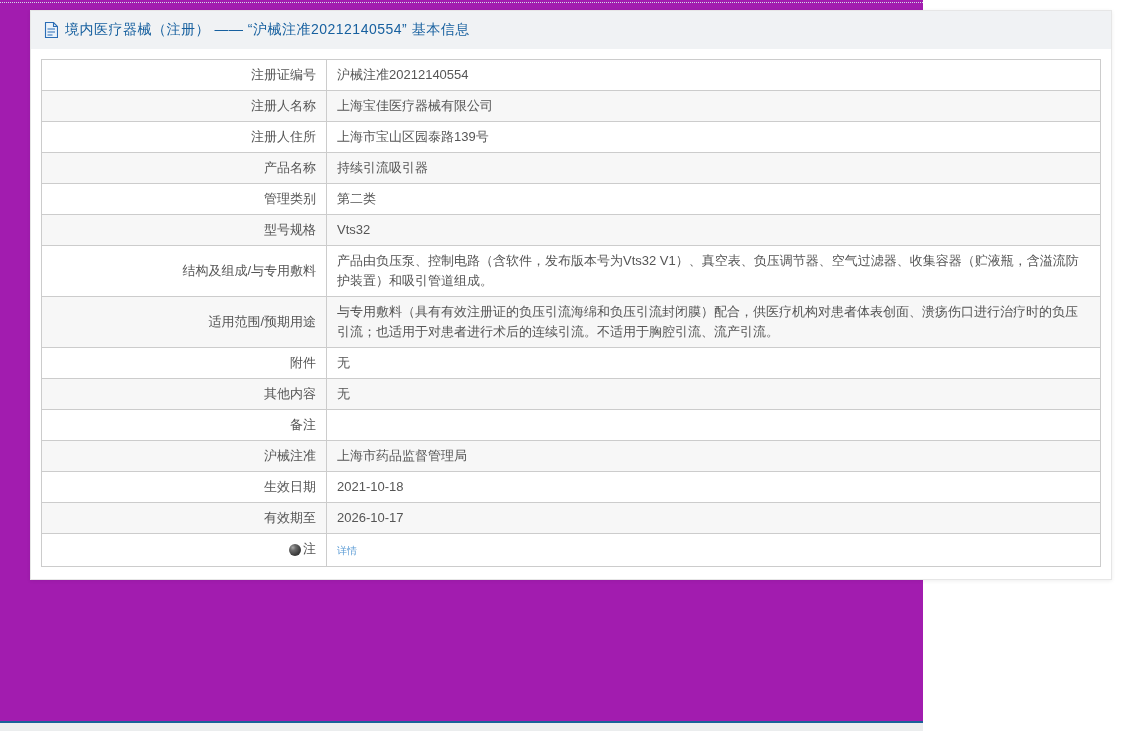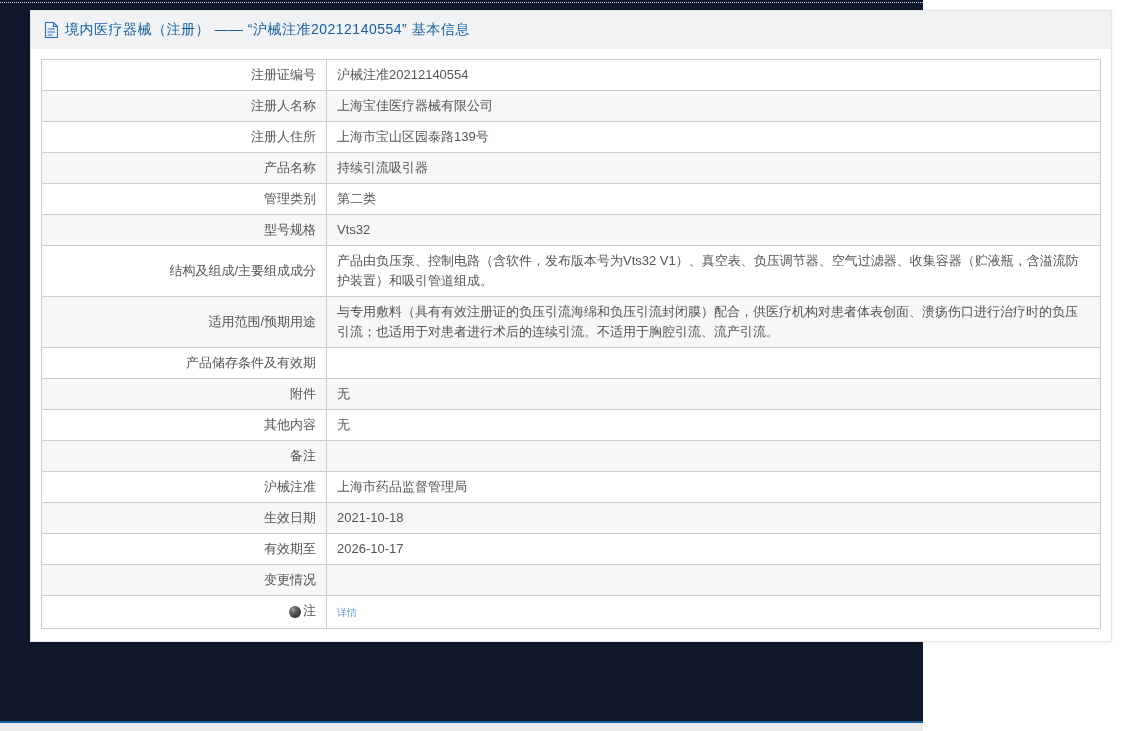--- a/index.html
+++ b/index.html
@@ -1,18 +1,18 @@
 <!DOCTYPE html>
 <html><head>
 <meta charset="utf-8">
 <style>
   * { margin: 0; padding: 0; box-sizing: border-box; }
   html, body { width: 1142px; height: 731px; background: #fff; }
   body { font-family: "Liberation Sans", "DejaVu Sans", sans-serif; overflow: hidden; }
-  .page { position: relative; width: 923px; height: 731px; background: #0f172a; }
+  .page { position: relative; width: 923px; height: 731px; background: #a21caf; }
 
   .top-dotted { position: absolute; top: 2px; left: 0; width: 100%; border-top: 1px dotted #d4dce6; }
 
   .panel {
     position: absolute; top: 10px; left: 30px; width: 1082px;
     background: #fff; border: 1px solid #e6e6e6;
     box-shadow: 0 1px 4px rgba(0,0,0,0.07);
     padding-bottom: 12px;
   }
   .panel-header {
@@ -87,30 +87,26 @@
           </tr>
           <tr>
             <td class="cell-label">管理类别</td>
             <td class="cell-value">第二类</td>
           </tr>
           <tr>
             <td class="cell-label">型号规格</td>
             <td class="cell-value">Vts32</td>
           </tr>
           <tr>
-            <td class="cell-label">结构及组成/主要组成成分</td>
+            <td class="cell-label">结构及组成/与专用敷料</td>
             <td class="cell-value">产品由负压泵、控制电路（含软件，发布版本号为Vts32 V1）、真空表、负压调节器、空气过滤器、收集容器（贮液瓶，含溢流防护装置）和吸引管道组成。</td>
           </tr>
           <tr>
             <td class="cell-label">适用范围/预期用途</td>
             <td class="cell-value">与专用敷料（具有有效注册证的负压引流海绵和负压引流封闭膜）配合，供医疗机构对患者体表创面、溃疡伤口进行治疗时的负压引流；也适用于对患者进行术后的连续引流。不适用于胸腔引流、流产引流。</td>
-          </tr>
-          <tr>
-            <td class="cell-label">产品储存条件及有效期</td>
-            <td class="cell-value"></td>
           </tr>
           <tr>
             <td class="cell-label">附件</td>
             <td class="cell-value">无</td>
           </tr>
           <tr>
             <td class="cell-label">其他内容</td>
             <td class="cell-value">无</td>
           </tr>
           <tr>
@@ -123,24 +119,20 @@
           </tr>
           <tr>
             <td class="cell-label">生效日期</td>
             <td class="cell-value">2021-10-18</td>
           </tr>
           <tr>
             <td class="cell-label">有效期至</td>
             <td class="cell-value">2026-10-17</td>
           </tr>
           <tr>
-            <td class="cell-label">变更情况</td>
-            <td class="cell-value"></td>
-          </tr>
-          <tr>
             <td class="cell-label">
               <span class="note-label">
                 <span class="bulb-icon"></span>
                 <span>注</span>
               </span>
             </td>
             <td class="cell-value">
               <a href="#" class="detail-link">详情</a>
             </td>
           </tr>

